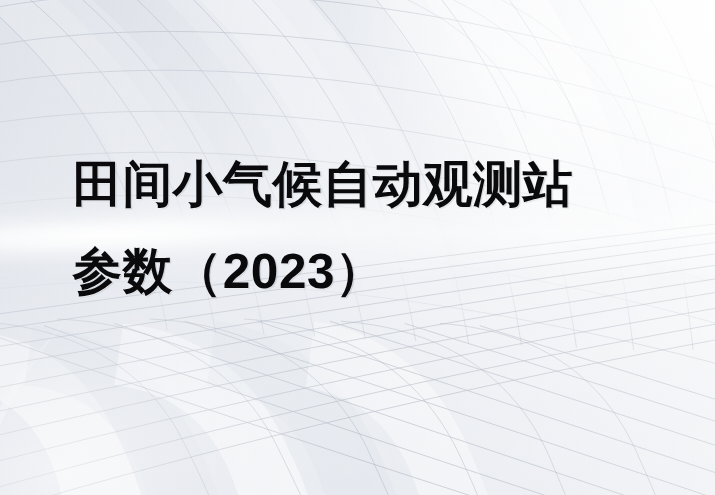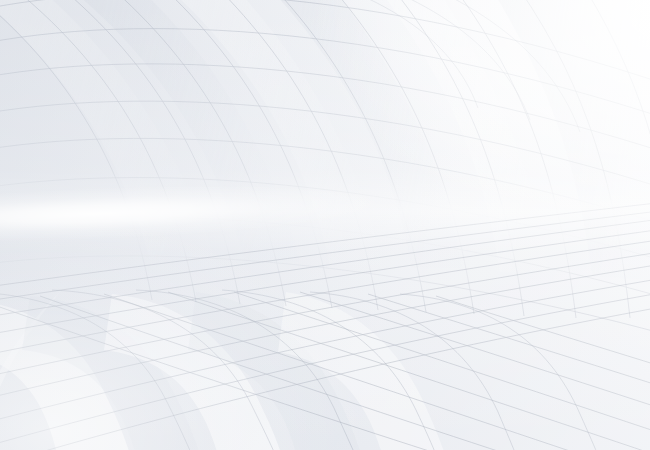--- a/index.html
+++ b/index.html
@@ -224,14 +224,18 @@
       <path d="M 310,292 C 398,298 464,338 498,412 C 516,454 522,470 522,470"></path>
       <path d="M 400,294 C 486,300 548,340 580,414 C 598,454 604,470 604,470"></path>
     </g>
 
     <rect x="0" y="0" width="650" height="450" fill="url(#vertGrad)"></rect>
   </svg>
 
   <div id="tone-grade"></div>
   <div id="highlight-sweep"></div>
 
+  <div id="title-block">
+    <div class="title-line">田间小气候自动观测站</div>
+    <div class="title-line">参数（2023）</div>
+  </div>
 
 </div>
 
 </body></html>

